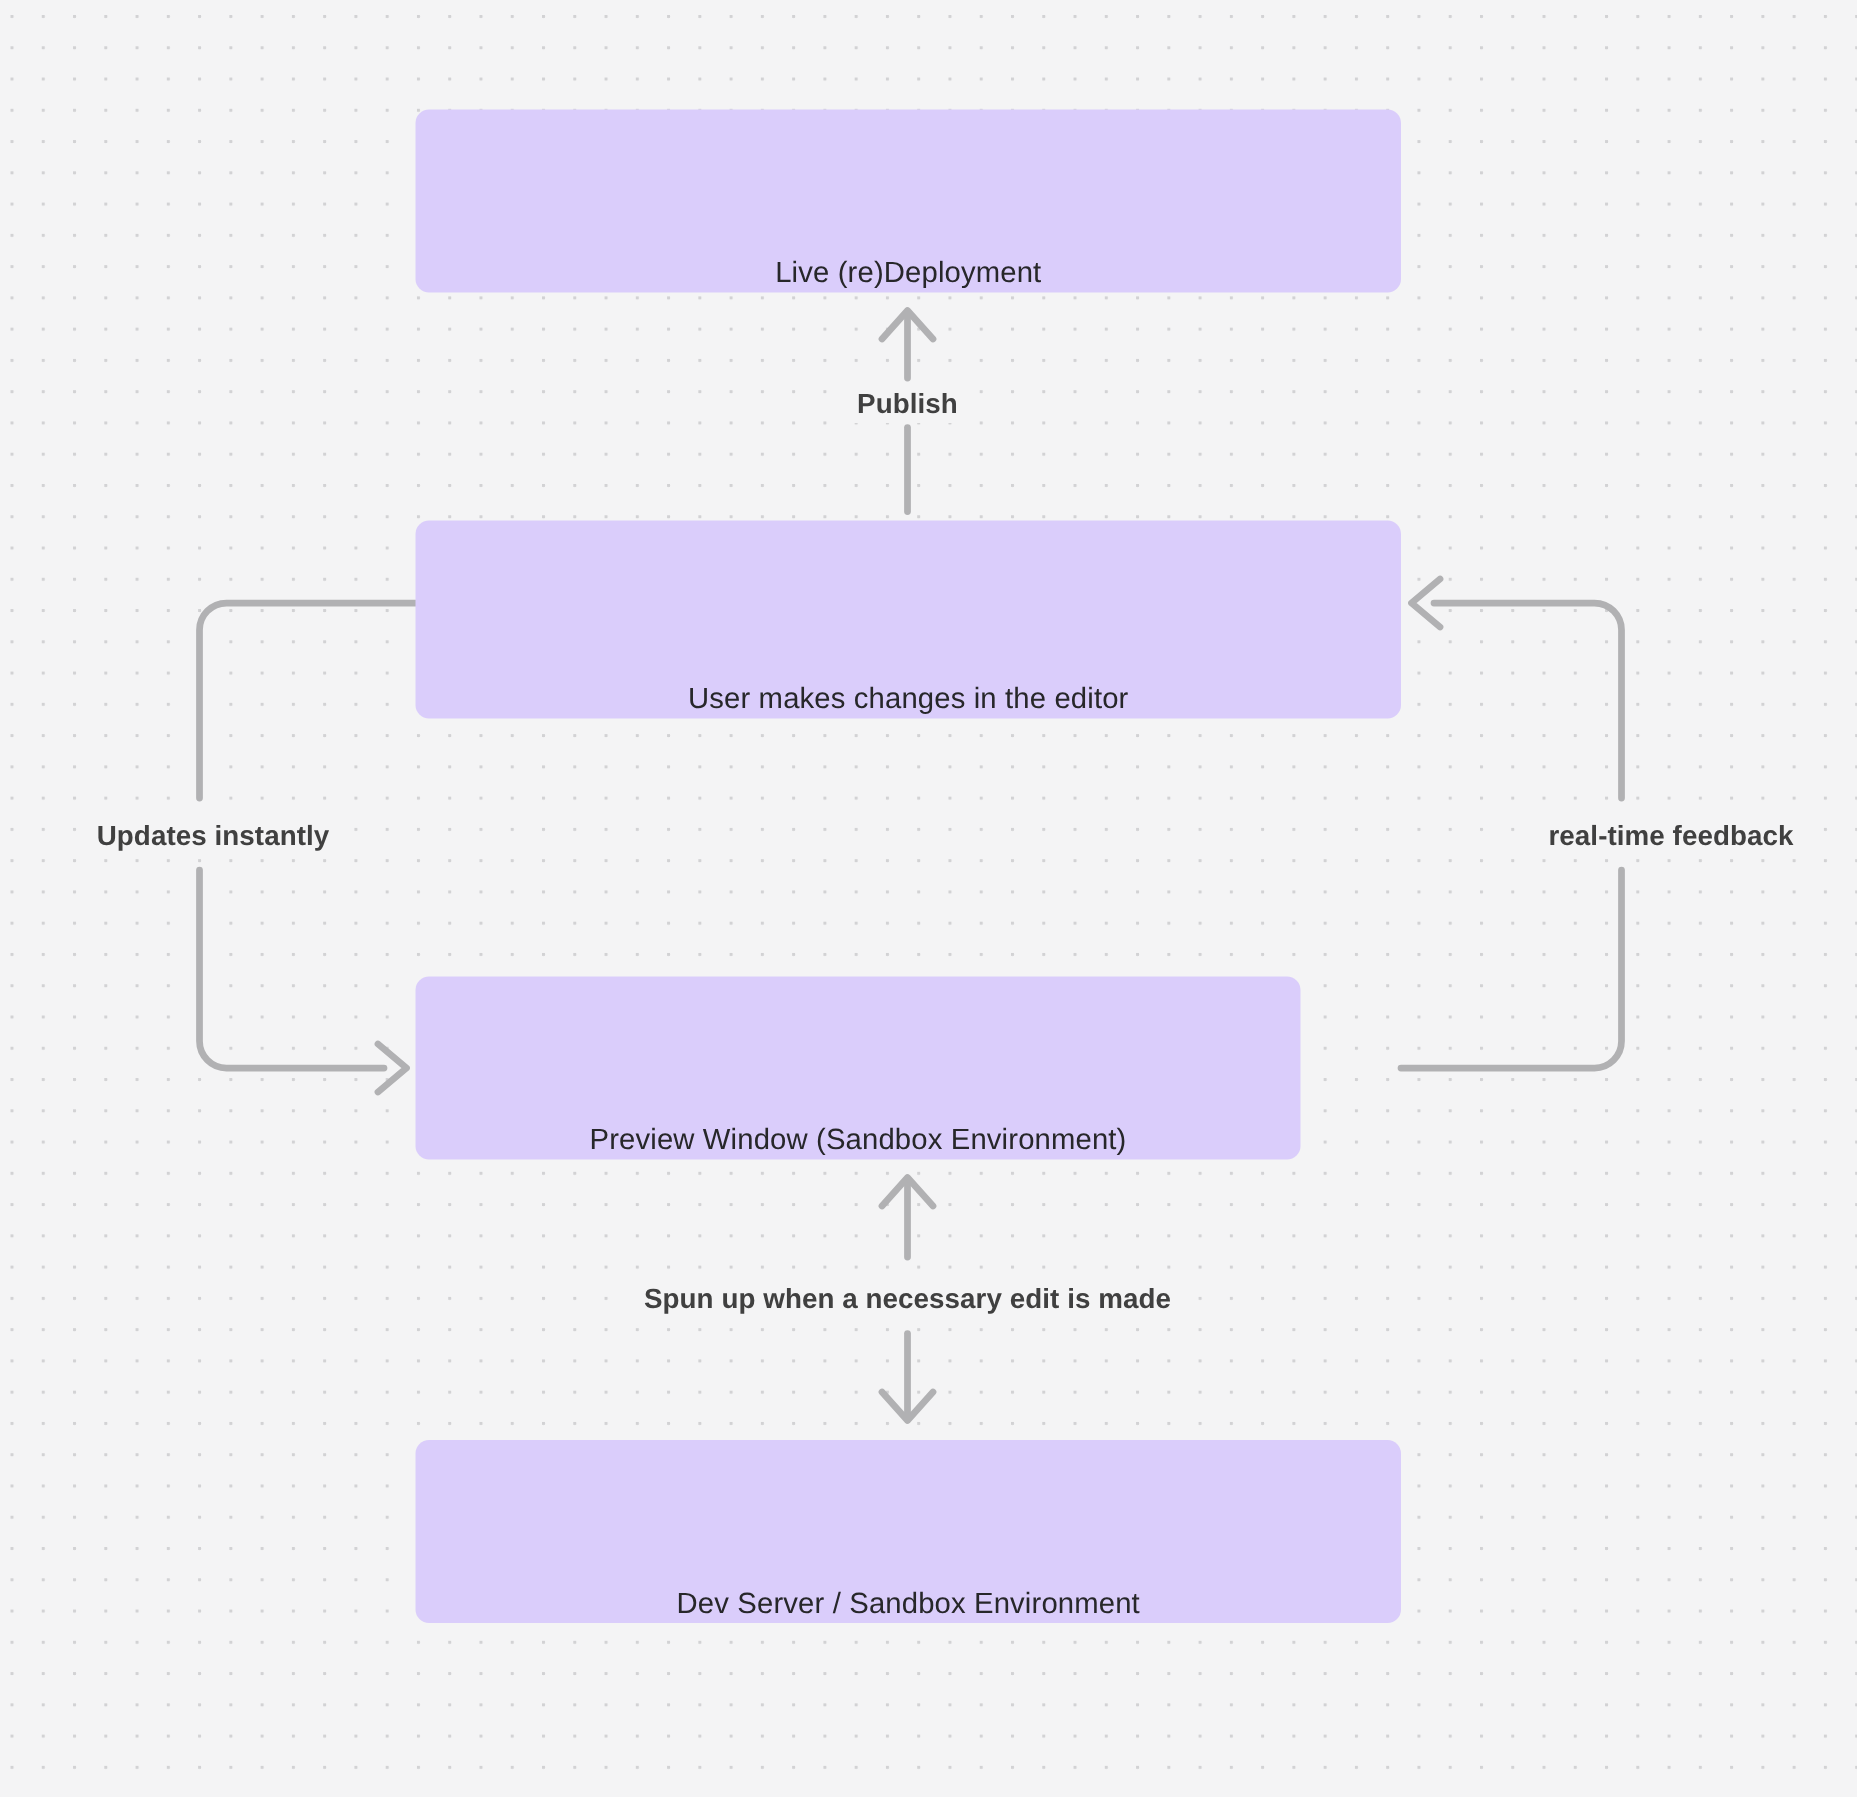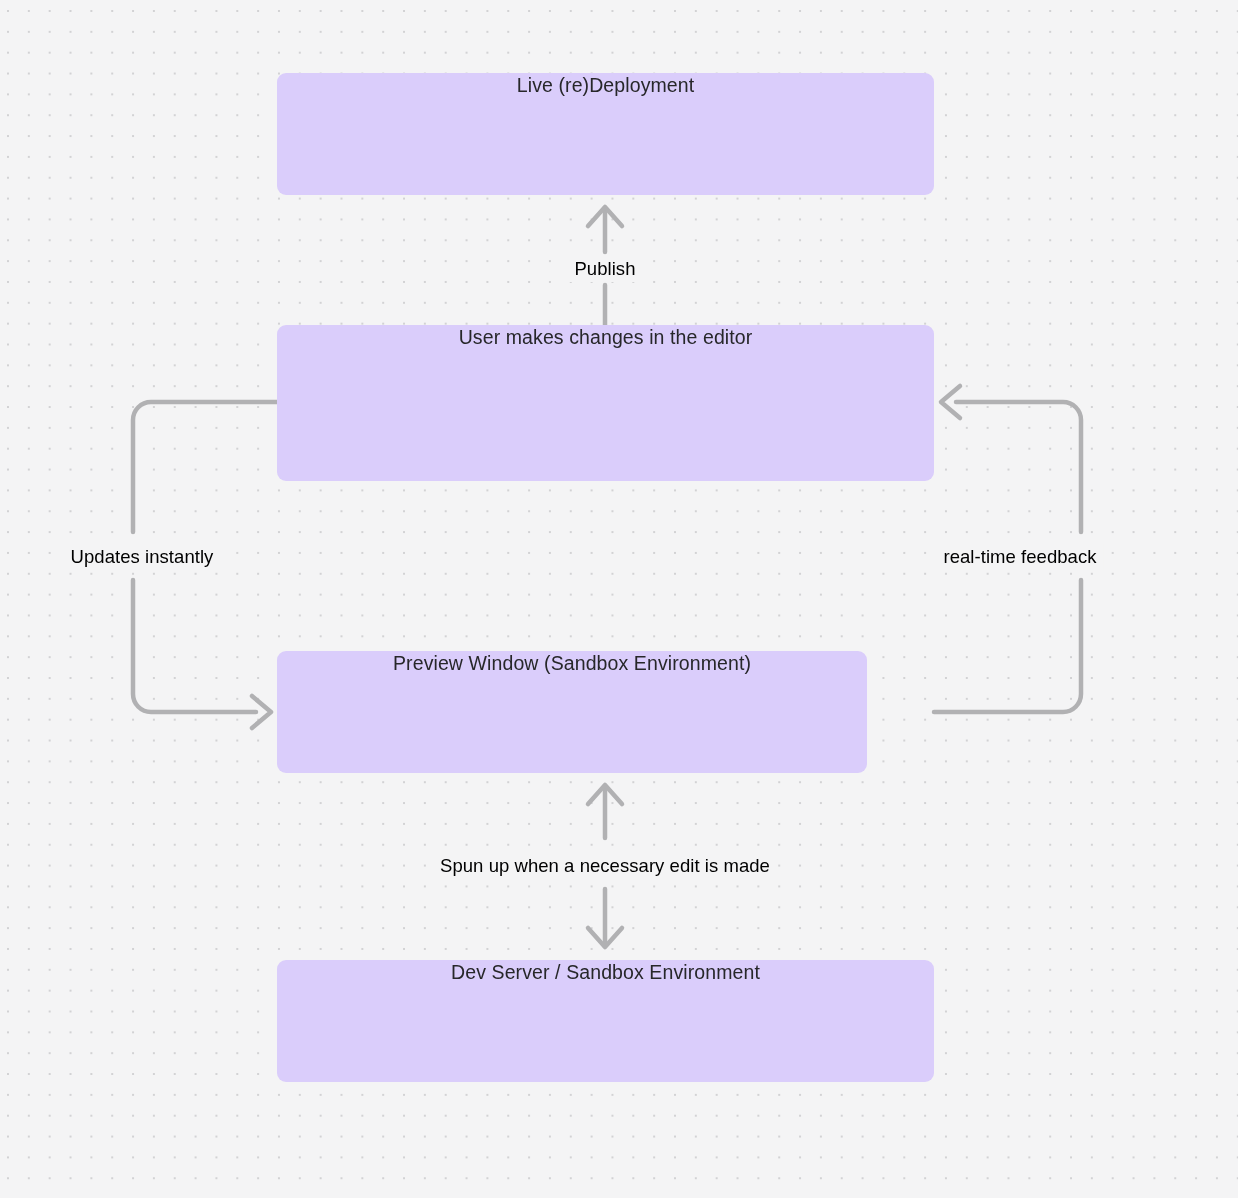--- a/index.html
+++ b/index.html
@@ -34,36 +34,36 @@
     height: 1198px;
     pointer-events: none;
   }
 
   .node {
     position: absolute;
     box-sizing: border-box;
     background-color: #dacdfb;
     border-radius: 9px;
     display: flex;
-    align-items: flex-start;
+    align-items: flex-end;
     justify-content: center;
     color: #27272a;
     font-size: 19.5px;
     font-weight: 400;
     letter-spacing: 0.1px;
     text-align: center;
     line-height: 1.3;
     user-select: none;
   }
 
   .edge-label {
     position: absolute;
-    color: #000000;
+    color: #404040;
     font-size: 18.5px;
-    font-weight: 400;
+    font-weight: 700;
     letter-spacing: 0.05px;
     white-space: nowrap;
     background-color: #f4f4f5;
     padding: 2px 7px;
     transform: translate(-50%, -50%);
     user-select: none;
   }
 </style>
 </head>
 <body>
@@ -95,33 +95,33 @@
       <path d="M 588 804 L 605 785 L 622 804" stroke="#b1b1b3" stroke-width="4.5" fill="none" stroke-linecap="round" stroke-linejoin="round"></path>
       <path d="M 605 889 L 605 942" stroke="#b1b1b3" stroke-width="4.5" fill="none" stroke-linecap="round"></path>
       <path d="M 588 928 L 605 947 L 622 928" stroke="#b1b1b3" stroke-width="4.5" fill="none" stroke-linecap="round" stroke-linejoin="round"></path>
     </g>
   </svg>
 
   <div class="node" style="left:277px; top:73px; width:657px; height:122px;">
     <span>Live (re)Deployment</span>
   </div>
 
-  <div class="node" style="left:277px; top:325px; width:657px; height:156px;">
+  <div class="node" style="left:277px; top:347px; width:657px; height:132px;">
     <span>User makes changes in the editor</span>
   </div>
 
   <div class="node" style="left:277px; top:651px; width:590px; height:122px;">
     <span>Preview Window (Sandbox Environment)</span>
   </div>
 
   <div class="node" style="left:277px; top:960px; width:657px; height:122px;">
     <span>Dev Server / Sandbox Environment</span>
   </div>
 
   <div class="edge-label" style="left:605px; top:269px;">Publish</div>
 
   <div class="edge-label" style="left:142px; top:557px;">Updates instantly</div>
 
-  <div class="edge-label" style="left:1020px; top:557px;">real-time feedback</div>
+  <div class="edge-label" style="left:1114px; top:557px;">real-time feedback</div>
 
   <div class="edge-label" style="left:605px; top:866px;">Spun up when a necessary edit is made</div>
 
 </div>
 
 </body></html>

